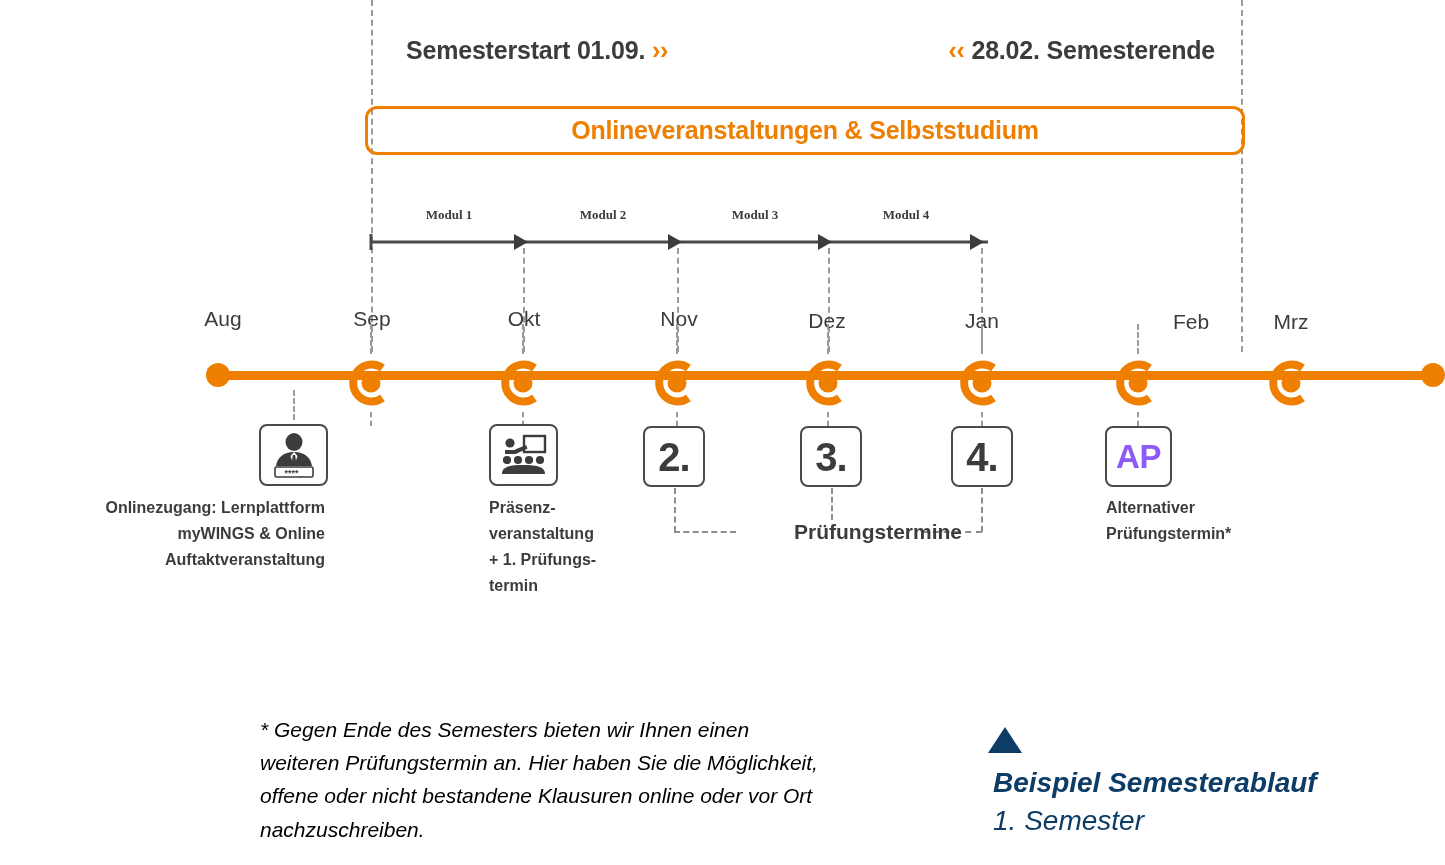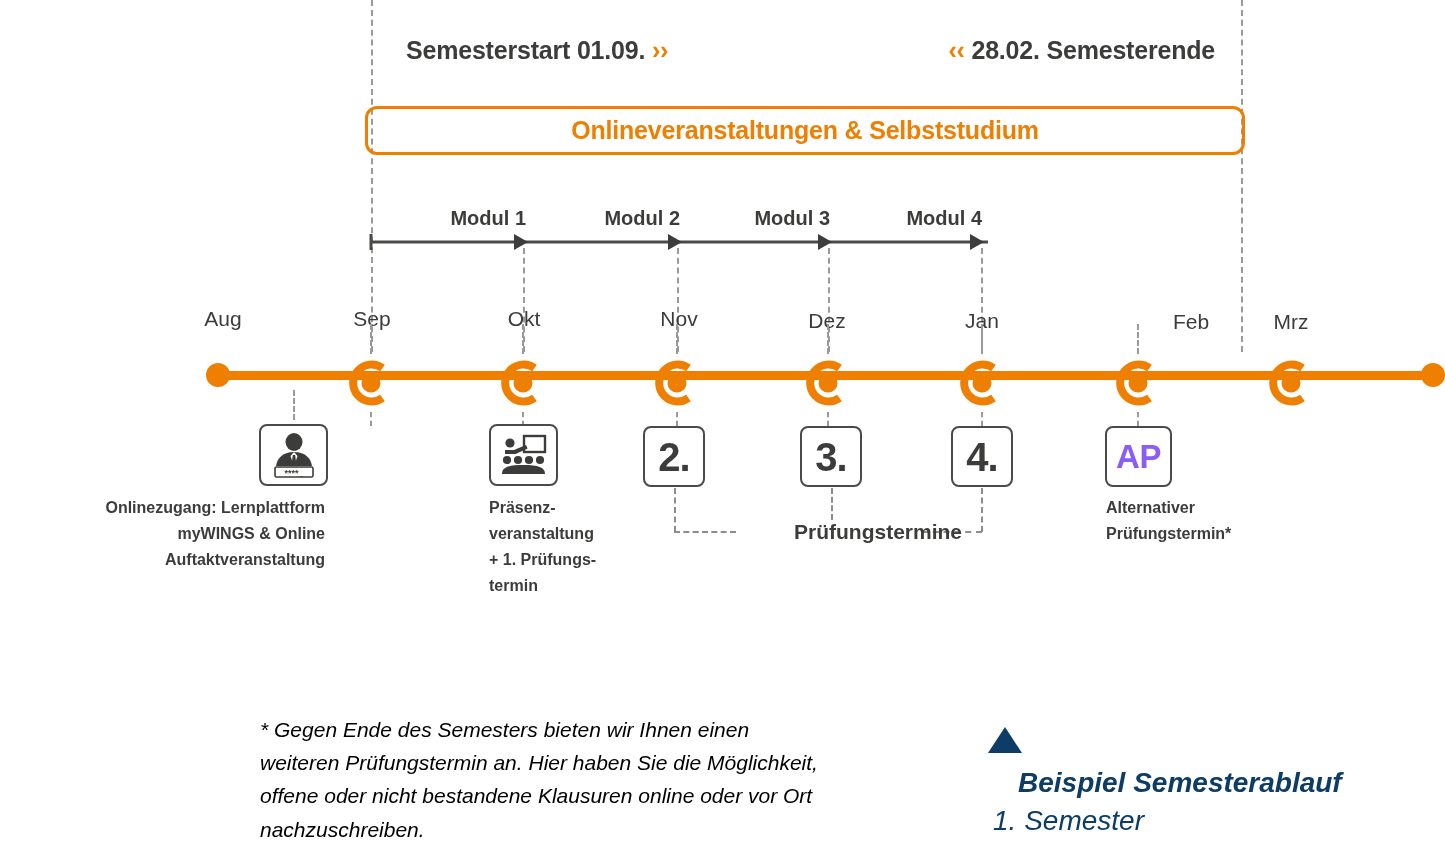--- a/index.html
+++ b/index.html
@@ -53,24 +53,25 @@
     font-weight: bold;
     font-size: 25px;
     letter-spacing: -0.2px;
     white-space: nowrap;
   }
 
   
   .modlabel {
     position: absolute;
     font-weight: bold;
-    font-size: 20px;
-    color: #3c3c3b;
-    text-align: right;
-    white-space: nowrap;
+    font-size: 13px;
+    color: #3c3c3b;
+    text-align: center;
+    white-space: nowrap;
+    font-family: Liberation Serif, serif;
   }
 
   
   .month {
     position: absolute;
     font-size: 21px;
     color: #3c3c3b;
     text-align: center;
     white-space: nowrap;
     font-weight: normal;
@@ -363,16 +364,16 @@
   </div>
 
   <div class="cap cap-left" style="left:1106px; top:495px; width:230px;">
     <div>Alternativer</div>
     <div>Prüfungstermin*</div>
   </div>
 
   <div class="footnote" style="left:260px; top:713px;">* Gegen Ende des Semesters bieten wir Ihnen einen weiteren Prüfungstermin an. Hier haben Sie die Möglichkeit, offene oder nicht bestandene Klausuren online oder vor Ort nachzuschreiben.</div>
 
   <div class="brand-tri" style="left:988px; top:727px;"></div>
-  <div class="brand-l1" style="left:993px; top:767px;margin-left:25px;">Beispiel Semesterablauf</div>
+  <div class="brand-l1" style="left:993px; top:767px;">Beispiel Semesterablauf</div>
   <div class="brand-l2" style="left:993px; top:805px;">1. Semester</div>
 
 </div>
 
 </body></html>

